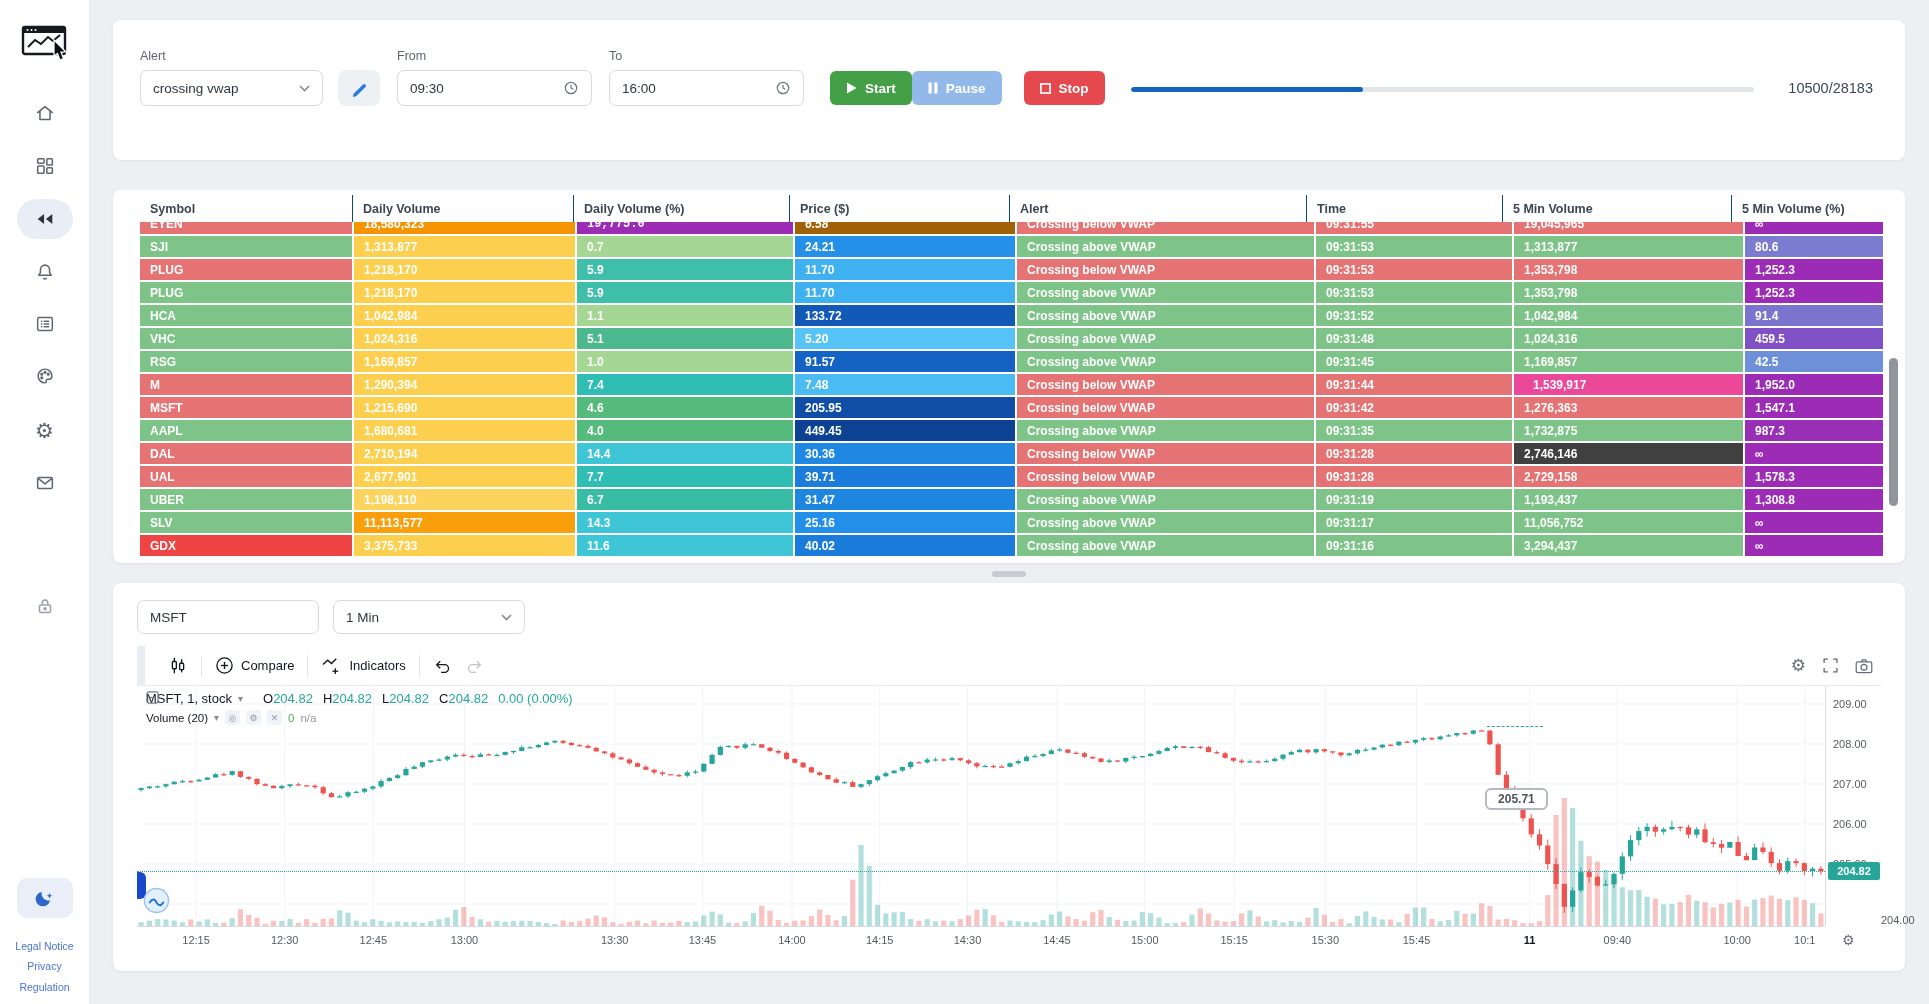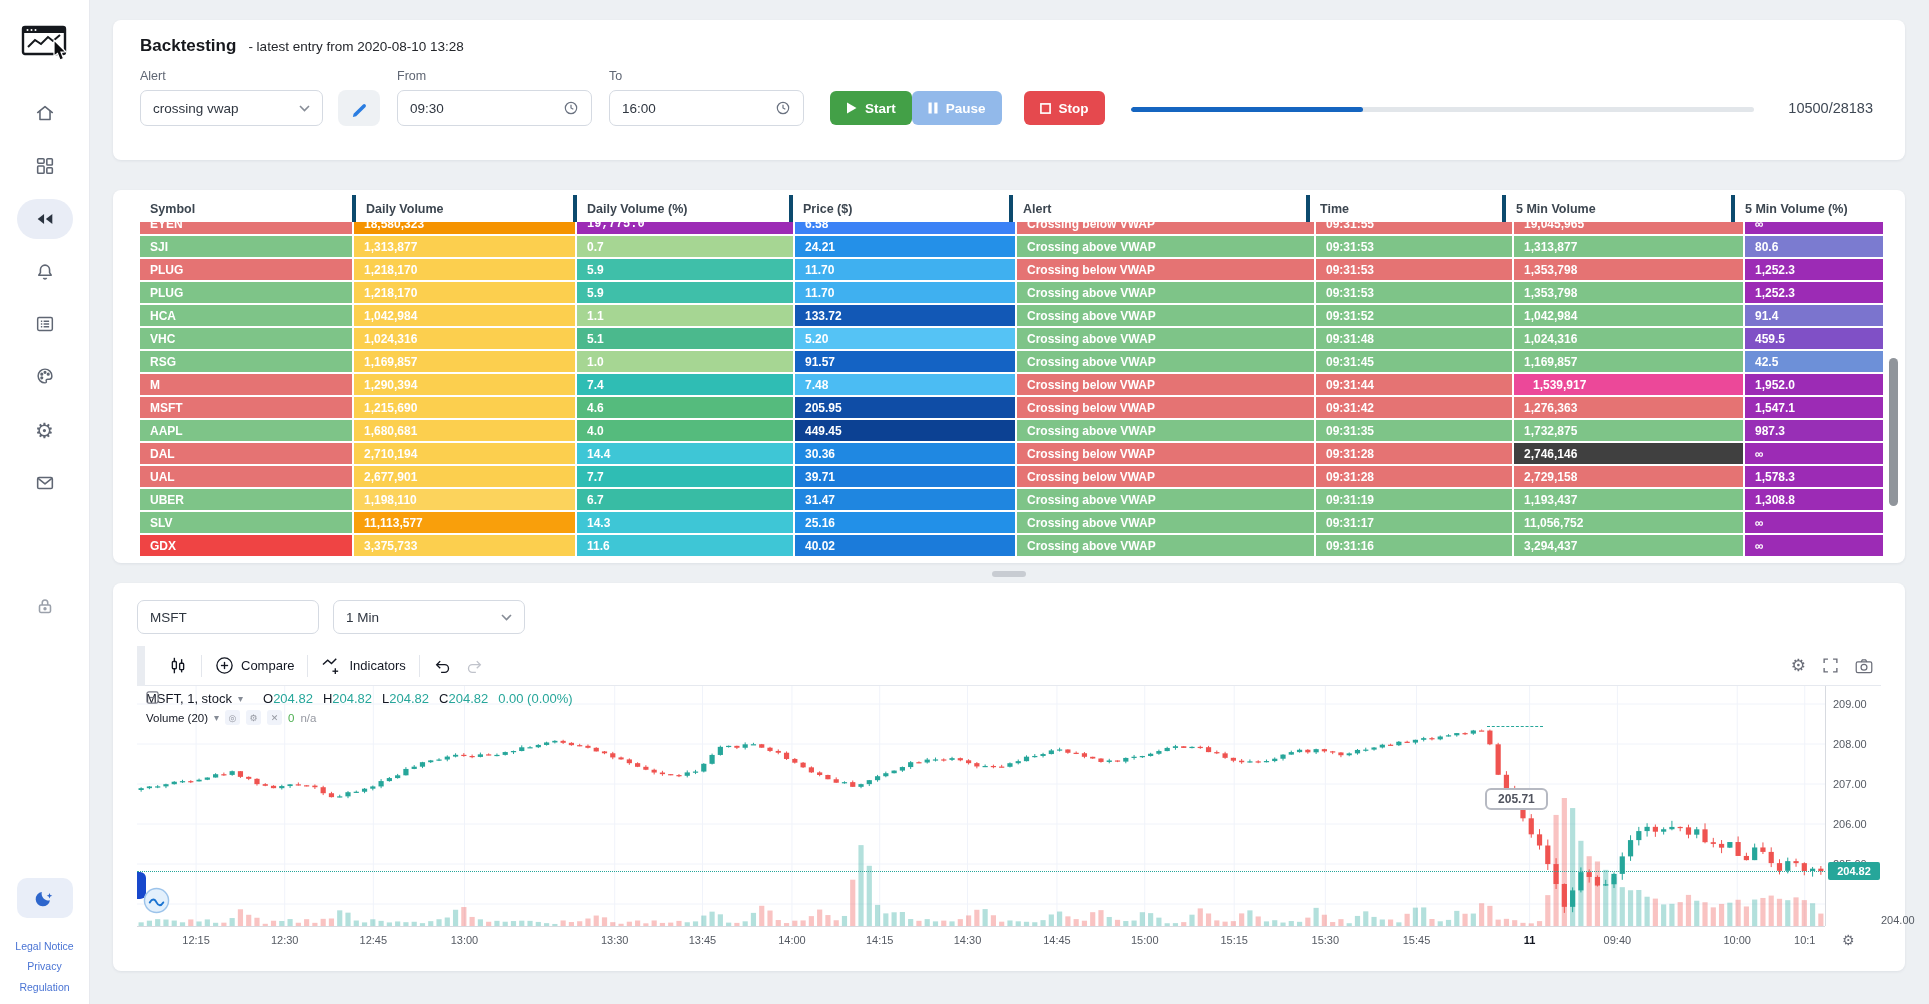--- a/index.html
+++ b/index.html
@@ -40,21 +40,21 @@
   .progress-wrap { flex:1; display:flex; align-items:center; margin:0 0 14px 26px; }
   .progress-track { flex:1; height:5px; border-radius:3px; background:#e2e6ea; overflow:hidden; }
   .progress-fill { height:100%; background:#1565c0; border-radius:3px; }
   .progress-text { margin:0 6px 10px 34px; font-size:14.5px; color:#3f4854; }
   
   .card-table { margin-top:30px; height:373px; padding:5px 22px 8px 27px; position:relative; }
   .tbl-head, .tbl-rows { display:grid;
     grid-template-columns:212px 221px 216px 220px 297px 196px 229px 152px; }
   .tbl-head { height:27px; }
   .tbl-head .th { font-size:12.5px; font-weight:bold; color:#3c4650; padding-left:10px;
-    display:flex; align-items:center; border-left:4px solid #0c4a6e; }
+    display:flex; align-items:center; border-left:1px solid #0c4a6e; }
   .tbl-head .th:first-child { border-left:none; }
   .rows-clip { overflow:hidden; height:334px; }
   .tbl-rows { row-gap:2px; column-gap:2px; grid-auto-rows:21px; transform:translateY(-9px); }
   .td { color:#ffffff; font-size:12px; font-weight:bold; padding-left:10px;
     display:flex; align-items:center; white-space:nowrap; overflow:hidden; }
   .tbl-scrollbar { position:absolute; right:7px; top:168px; width:9px; height:148px;
     background:#90959b; border-radius:5px; cursor:pointer; }
   
   .divider { width:34px; height:6px; border-radius:3px; background:#c8ccd2; margin:8px auto 6px auto; cursor:row-resize; }
   
@@ -189,24 +189,20 @@
   <div class="sb-links">
     <div>Legal Notice</div>
     <div>Privacy</div>
     <div>Regulation</div>
   </div>
 </div>
 
 <div class="main">
 
   <div class="card card-header">
-    <div class="title-row">
-      <span class="page-title">Backtesting</span>
-      <span class="page-subtitle">- latest entry from 2020-08-10  13:28</span>
-    </div>
     <div class="controls-row">
       <div class="field" style="width:183px">
         <label>Alert</label>
         <div class="input">
           <span>crossing vwap</span>
           <svg width="11" height="7" viewBox="0 0 11 7" fill="none" stroke="#868c96" stroke-width="1.6">
               <polyline points="1,1 5.5,5.5 10,1"></polyline>
             </svg>
         </div>
       </div>
@@ -272,21 +268,21 @@
         <div class="th">Alert</div>
         <div class="th">Time</div>
         <div class="th">5 Min Volume</div>
         <div class="th">5 Min Volume (%)</div>
       </div>
     <div class="rows-clip">
       <div class="tbl-rows" id="tbl-rows">
           <div class="td" style="background: rgb(229, 115, 115);">EYEN</div>
           <div class="td" style="background: rgb(245, 147, 0);">18,580,323</div>
           <div class="td" style="background: rgb(156, 43, 181); font-family: Liberation Mono, monospace;">19,775.0</div>
-          <div class="td" style="background: #3b82f6;">6.58</div>
+          <div class="td" style="background: #a16207; font-style: italic;">6.58</div>
           <div class="td" style="background: rgb(229, 115, 115);">Crossing below VWAP</div>
           <div class="td" style="background: rgb(229, 115, 115);">09:31:55</div>
           <div class="td" style="background: rgb(229, 115, 115);">19,045,965</div>
           <div class="td" style="background: rgb(156, 43, 181);">∞</div>
           <div class="td" style="background: rgb(126, 196, 136);">SJI</div>
           <div class="td" style="background: rgb(252, 207, 78);">1,313,877</div>
           <div class="td" style="background: rgb(166, 214, 147);">0.7</div>
           <div class="td" style="background: rgb(36, 144, 232);">24.21</div>
           <div class="td" style="background: rgb(126, 196, 136);">Crossing above VWAP</div>
           <div class="td" style="background: rgb(126, 196, 136);">09:31:53</div>

